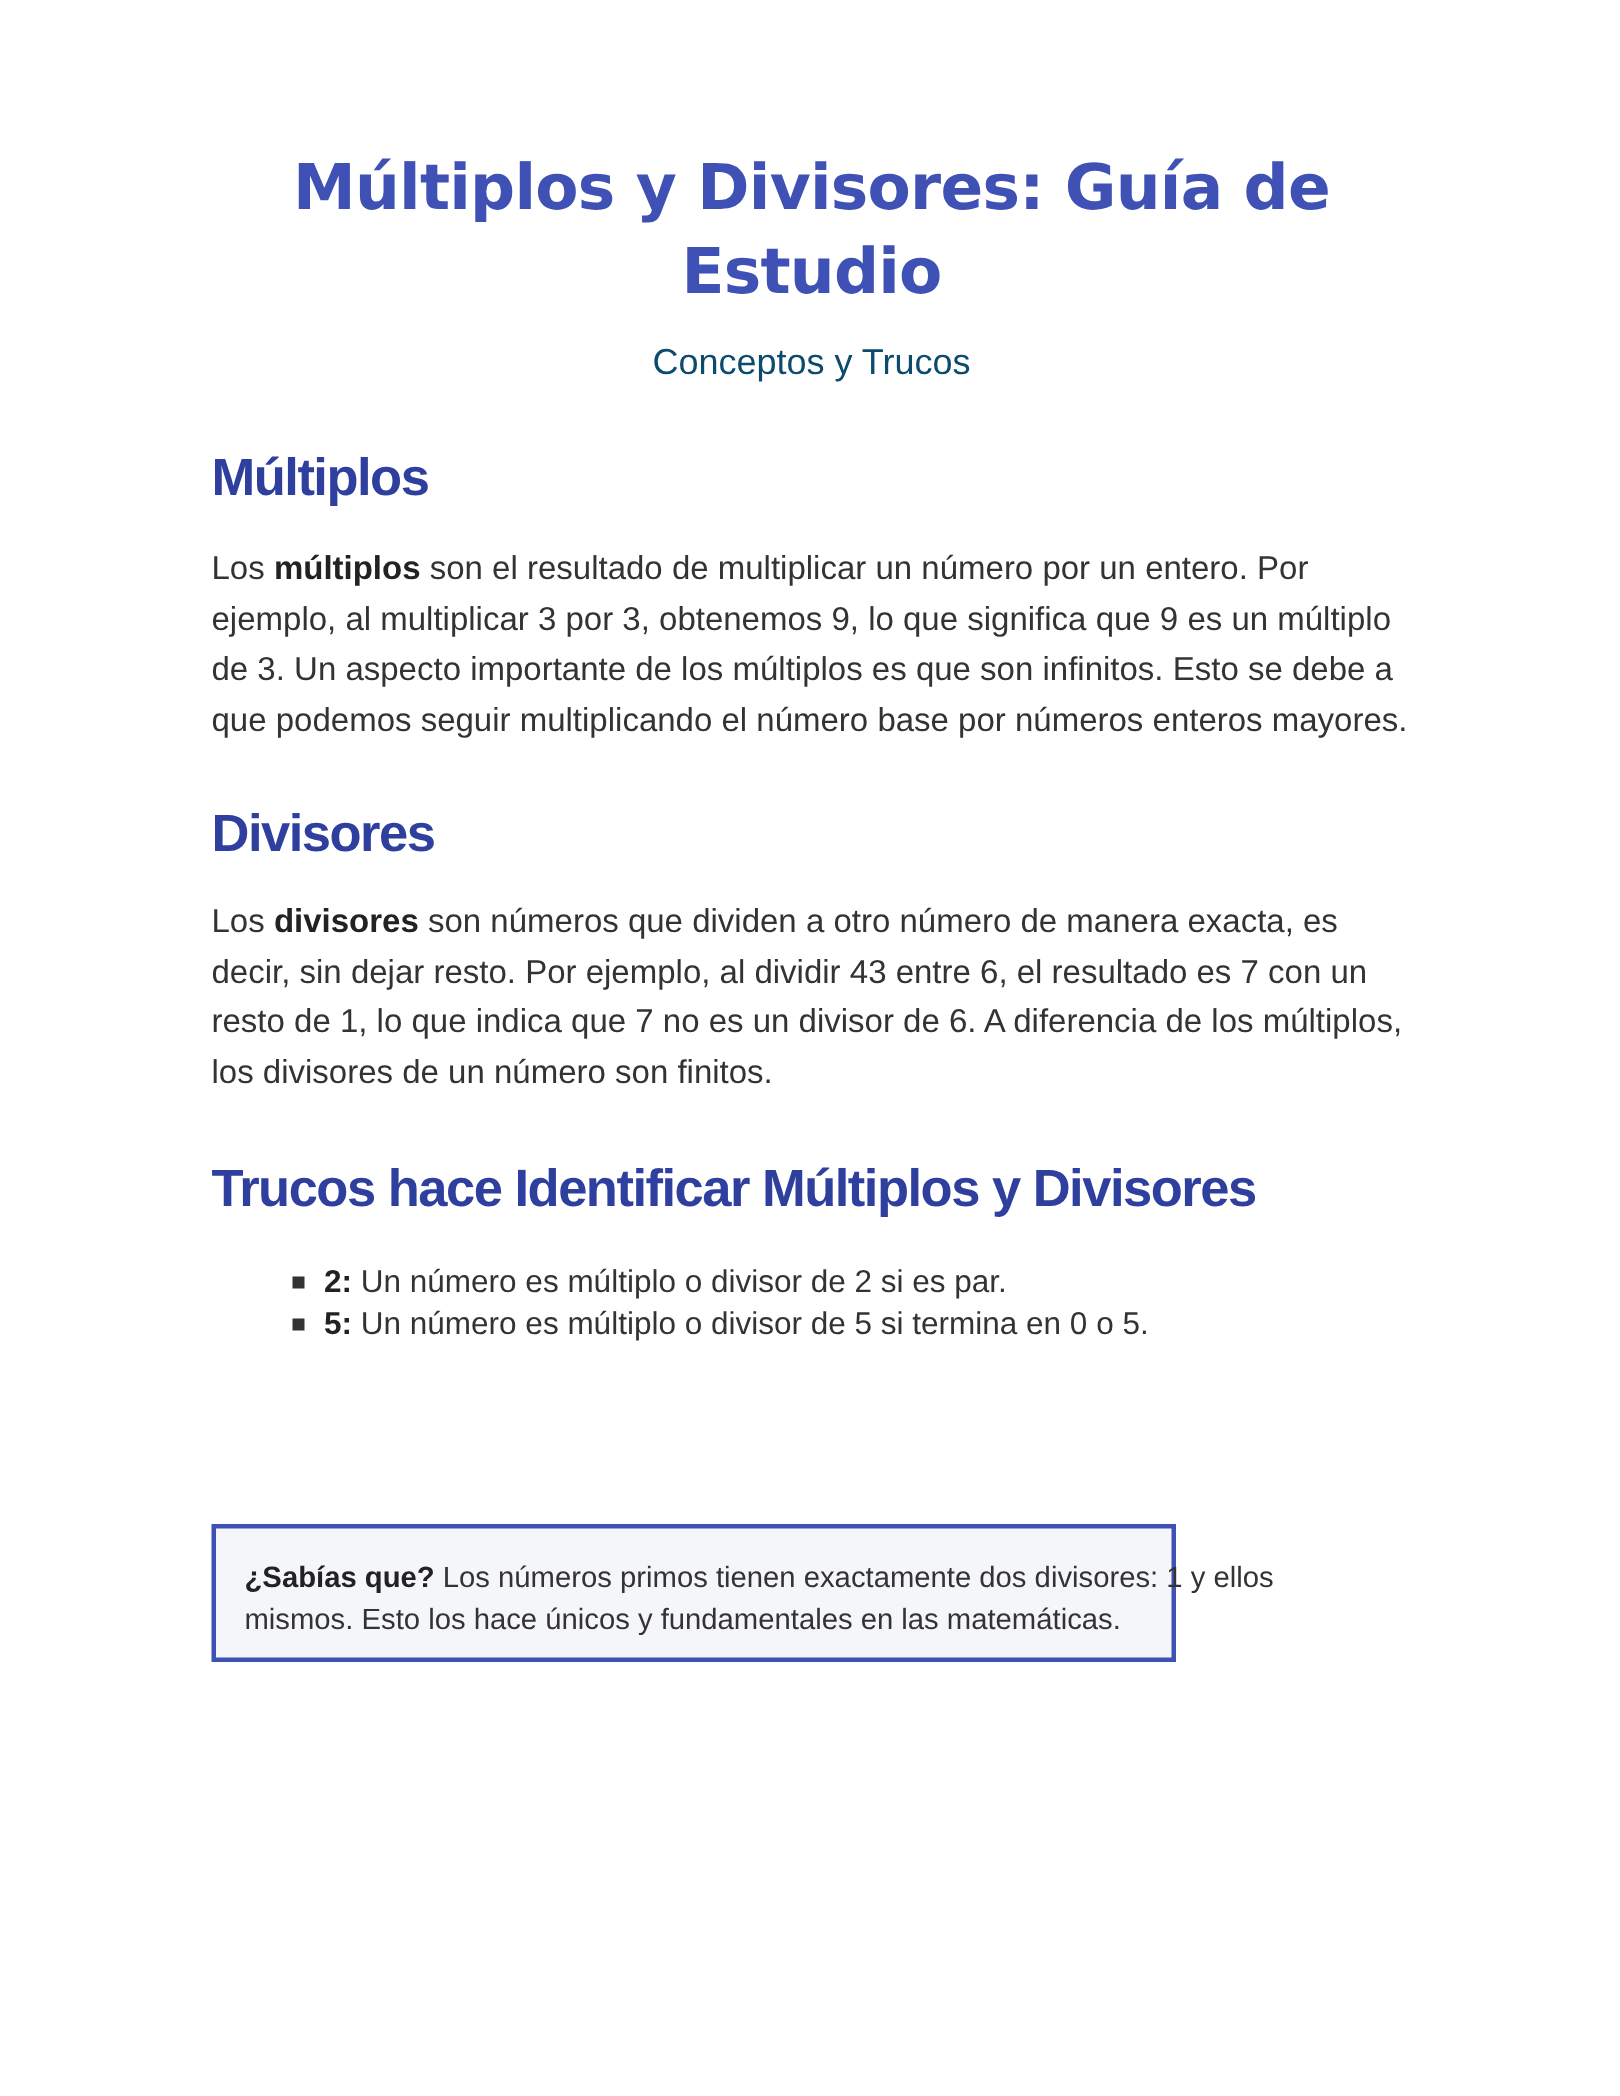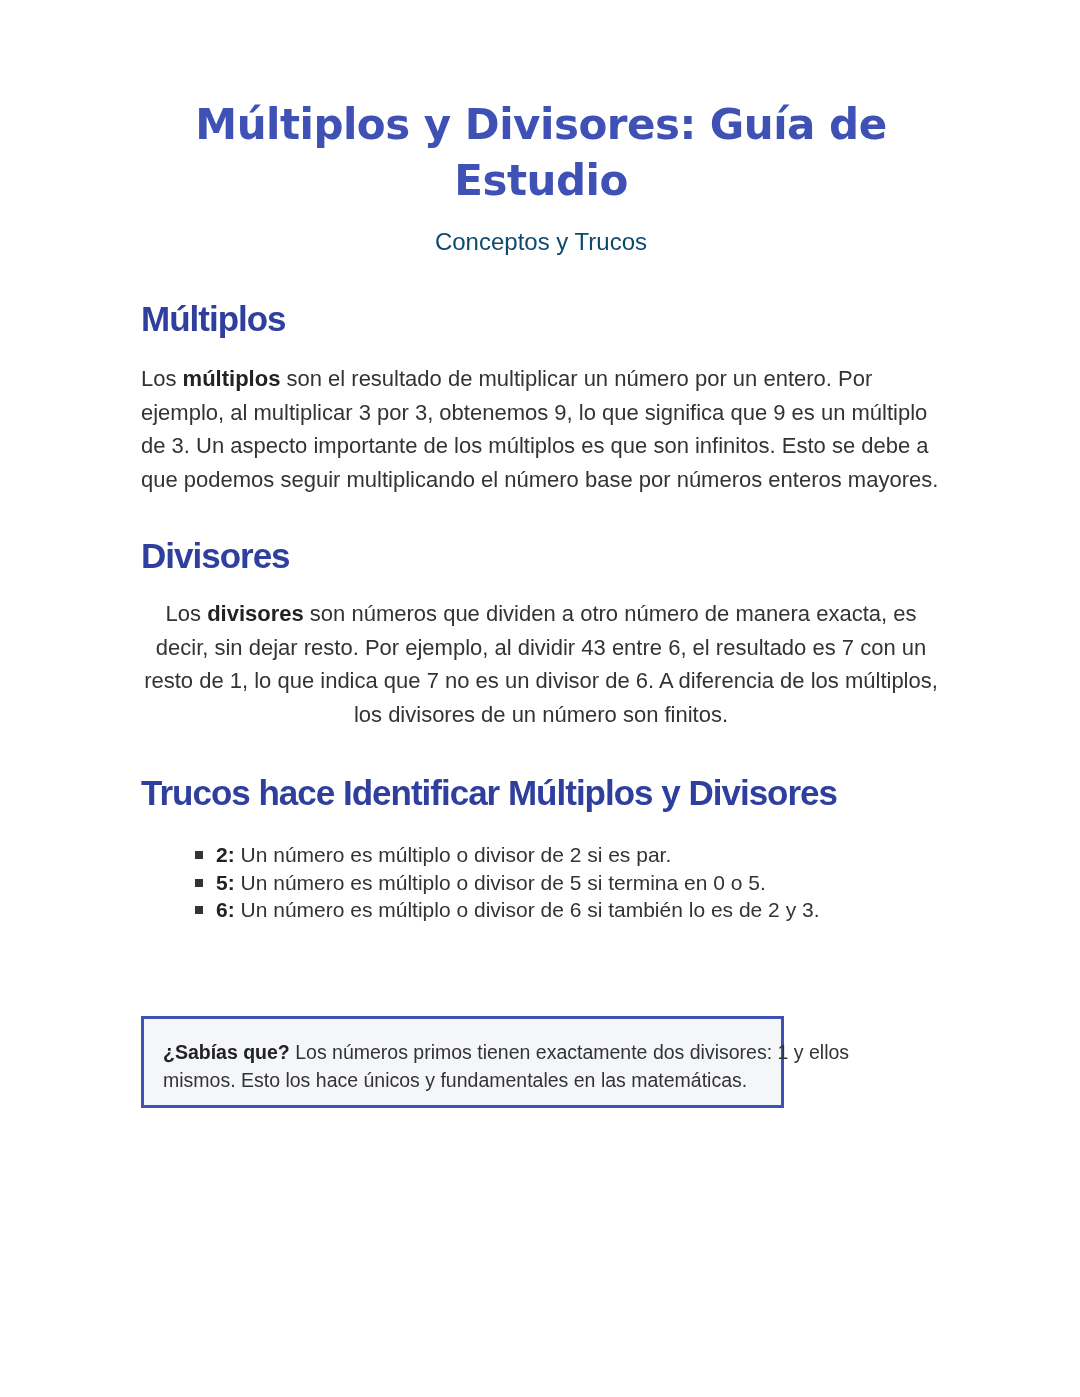--- a/index.html
+++ b/index.html
@@ -117,35 +117,31 @@
 
 <div class="page">
 
   <h1 class="title">Múltiplos y Divisores: Guía de Estudio</h1>
   <div class="subtitle">Conceptos y Trucos</div>
 
   <h2 class="h2" style="top:297px;">Múltiplos</h2>
   <p class="para" style="top:362px;"><span>Los </span><b>múltiplos</b><span> son el resultado de multiplicar un número por un entero. Por ejemplo, al multiplicar 3 por 3, obtenemos 9, lo que significa que 9 es un múltiplo de 3. Un aspecto importante de los múltiplos es que son infinitos. Esto se debe a que podemos seguir multiplicando el número base por números enteros mayores.</span></p>
 
   <h2 class="h2" style="top:534px;">Divisores</h2>
-  <p class="para" style="top:597px;text-align:center;"><span>Los </span><b>divisores</b><span> son números que dividen a otro número de manera exacta, es decir, sin dejar resto. Por ejemplo, al dividir 43 entre 6, el resultado es 7 con un resto de 1, lo que indica que 7 no es un divisor de 6. A diferencia de los múltiplos, los divisores de un número son finitos.</span></p>
+  <p class="para" style="top:597px;"><span>Los </span><b>divisores</b><span> son números que dividen a otro número de manera exacta, es decir, sin dejar resto. Por ejemplo, al dividir 43 entre 6, el resultado es 7 con un resto de 1, lo que indica que 7 no es un divisor de 6. A diferencia de los múltiplos, los divisores de un número son finitos.</span></p>
 
   <h2 class="h2" style="top:771px;">Trucos hace Identificar Múltiplos y Divisores</h2>
   <ul class="list">
     <li>
       <span class="bullet"></span>
       <b>2:</b><span> Un número es múltiplo o divisor de 2 si es par.</span>
     </li>
     <li>
       <span class="bullet"></span>
       <b>5:</b><span> Un número es múltiplo o divisor de 5 si termina en 0 o 5.</span>
     </li>
-    <li>
-      <span class="bullet"></span>
-      <b>6:</b><span> Un número es múltiplo o divisor de 6 si también lo es de 2 y 3.</span>
-    </li>
   </ul>
 
   <div class="note">
     <p><b>¿Sabías que?</b><span> Los números primos tienen exactamente dos divisores: 1 y ellos mismos. Esto los hace únicos y fundamentales en las matemáticas.</span></p>
   </div>
 
 </div>
 
 </body></html>

